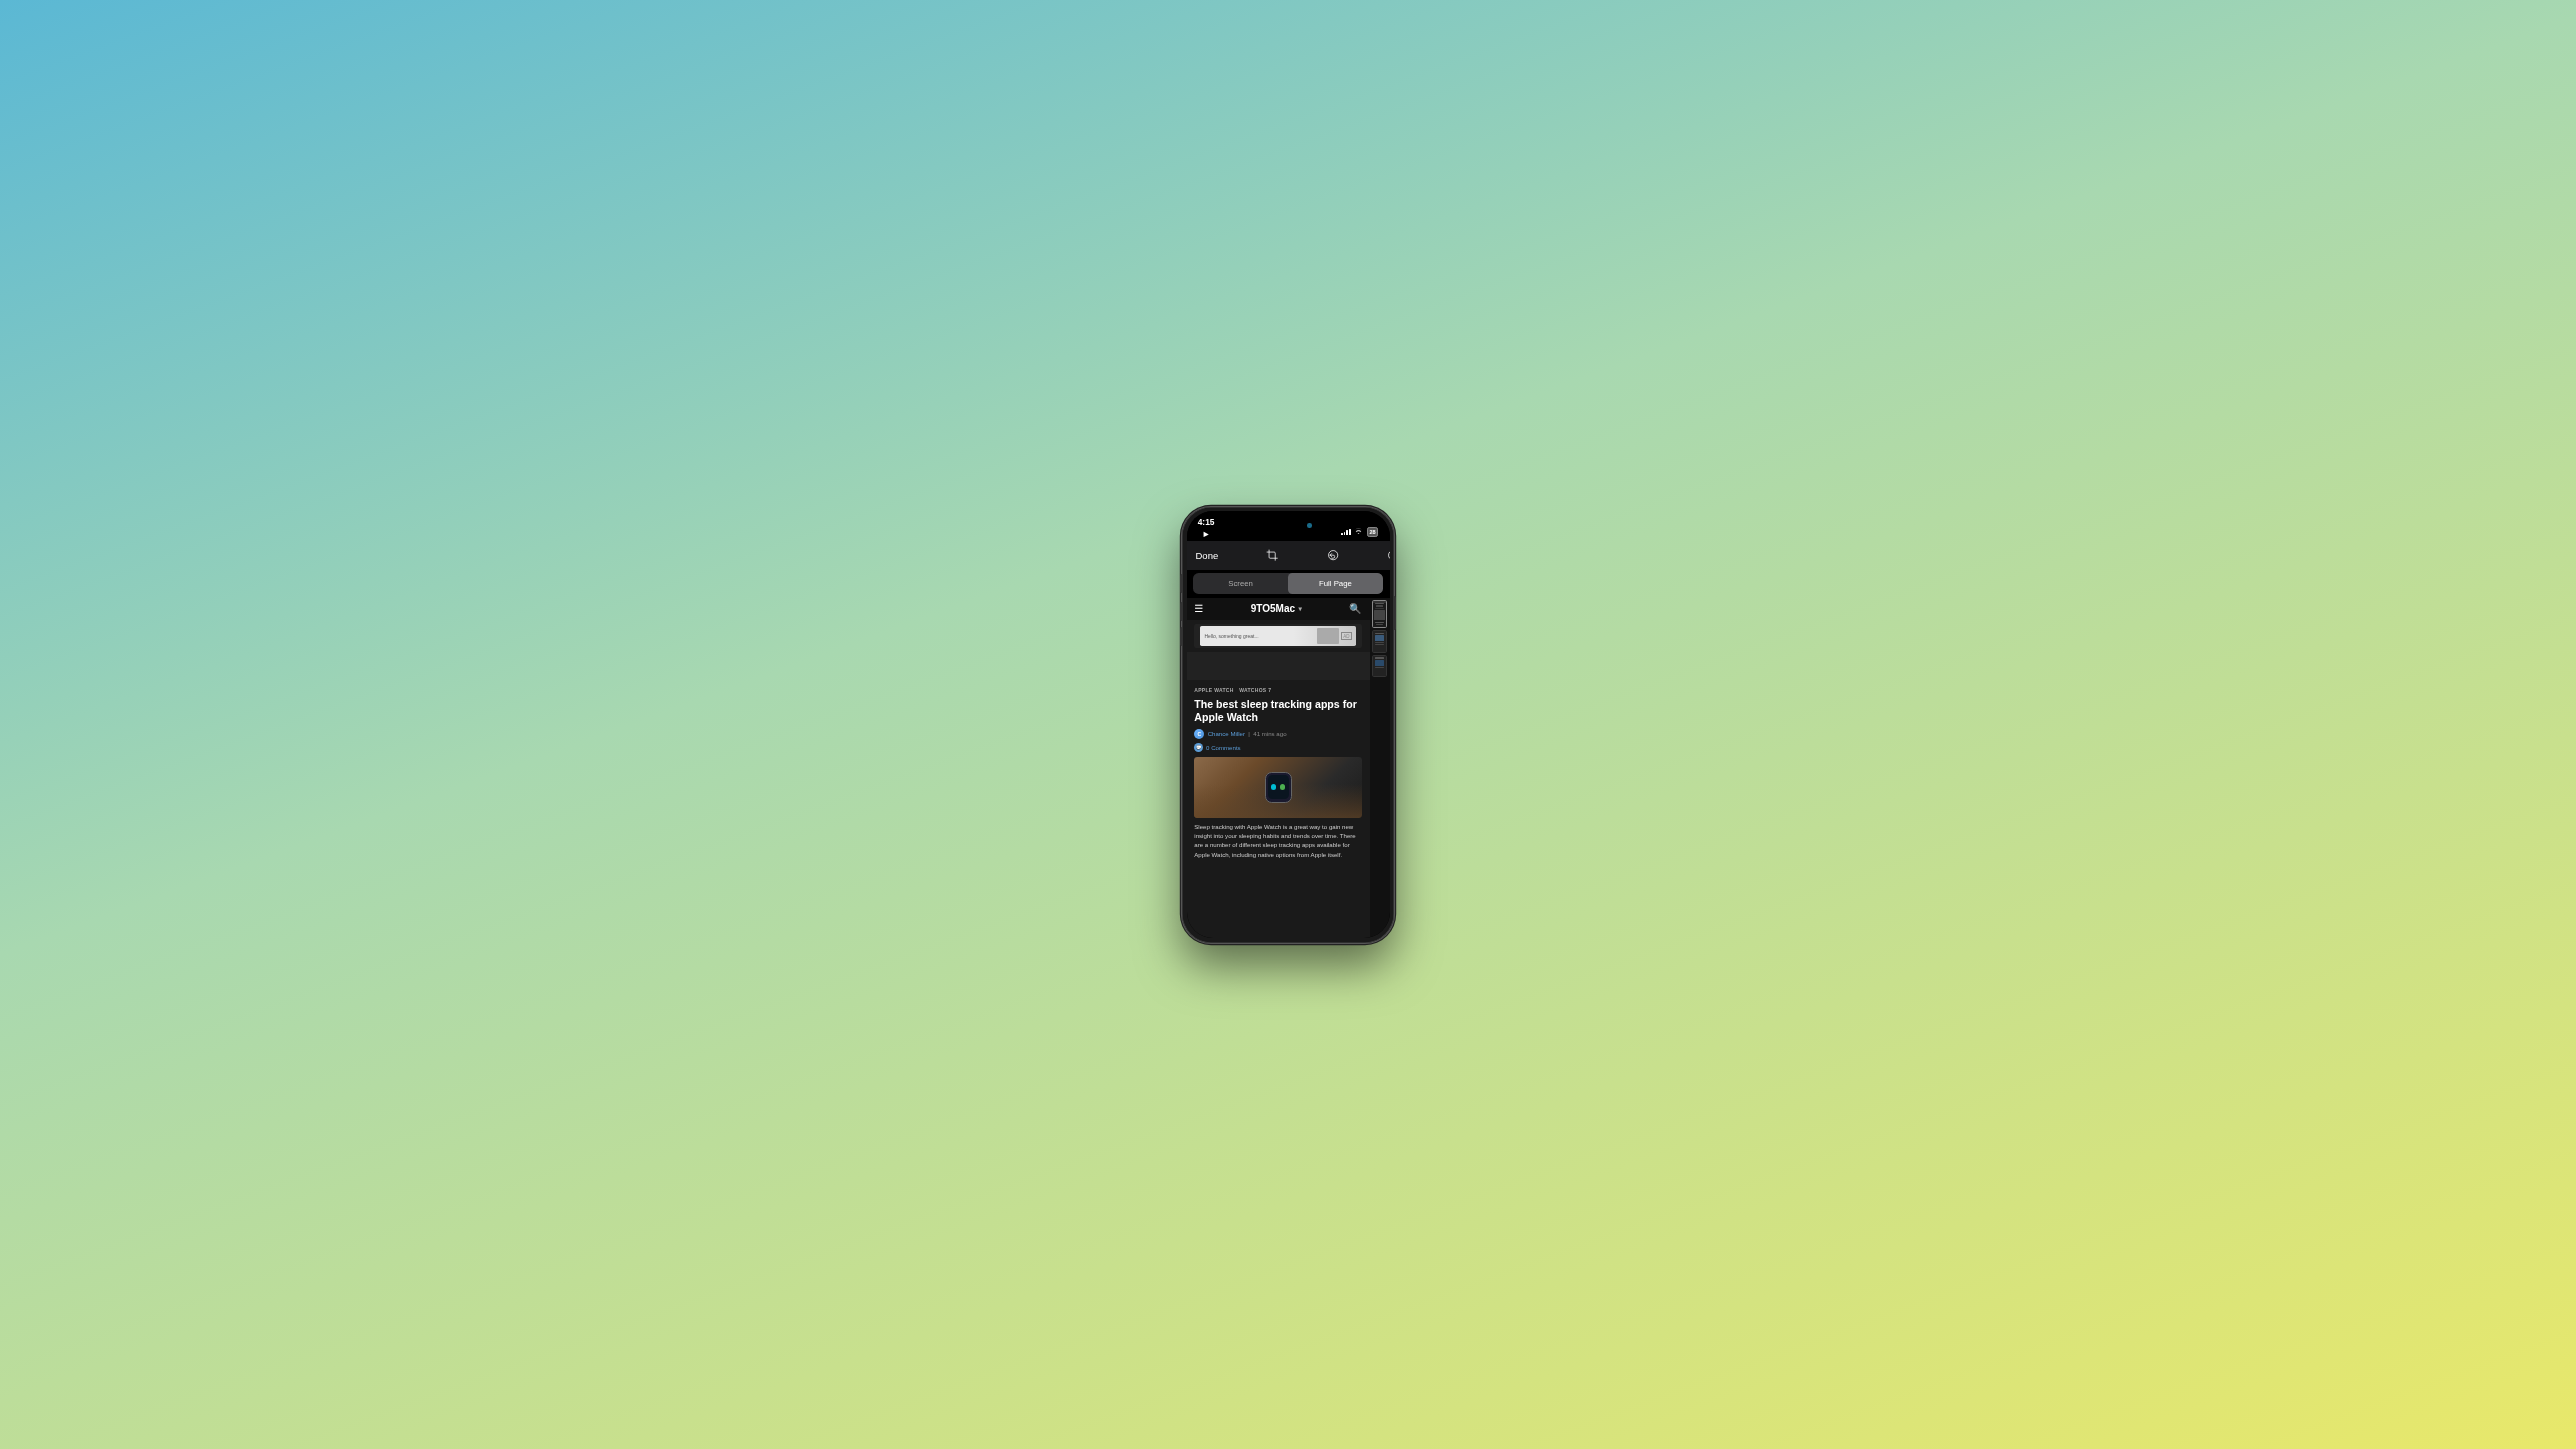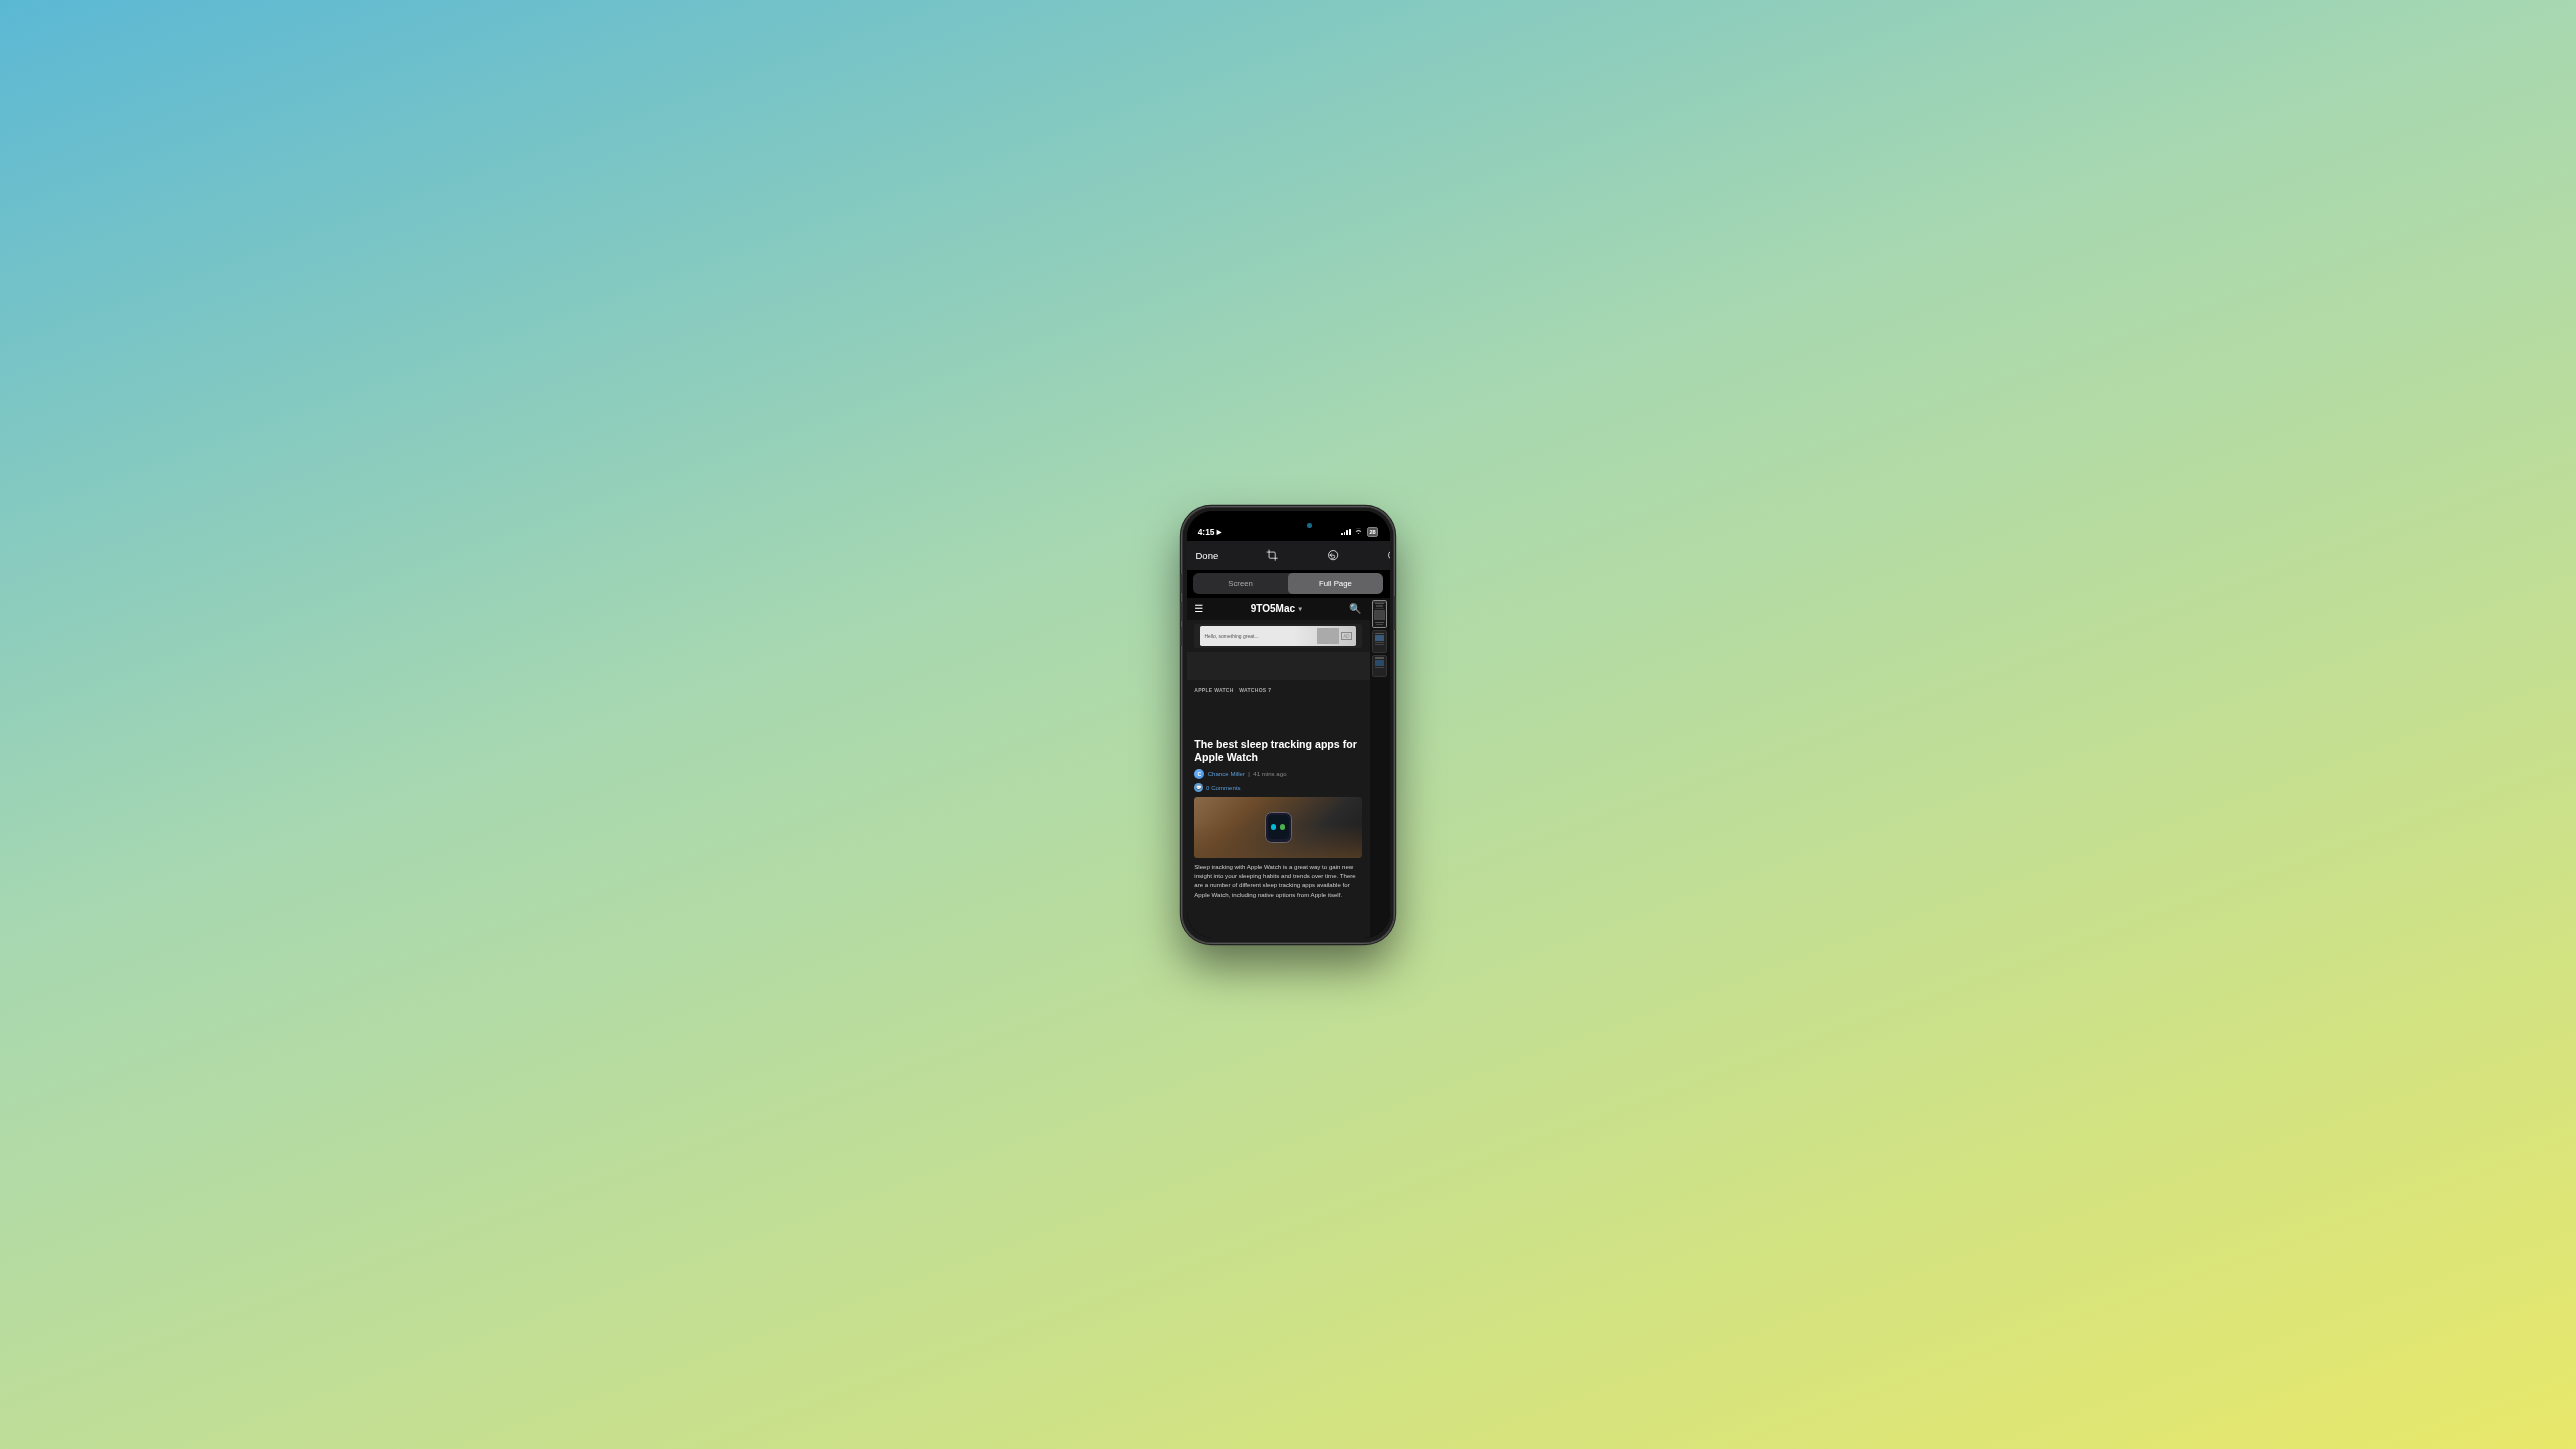--- a/index.html
+++ b/index.html
@@ -101,20 +101,21 @@
       flex-shrink: 0;
     }
 
     .status-time {
       color: white;
       font-size: 8.4px;
       font-weight: 600;
       display: flex;
       align-items: center;
       gap: 2.2px;
+      flex-direction: column;
     }
 
     .status-time-arrow {
       font-size: 6.1px;
     }
 
     .status-icons {
       display: flex;
       align-items: center;
       gap: 3.4px;
@@ -341,21 +342,20 @@
       color: #aaa;
       letter-spacing: 0.3px;
       text-transform: uppercase;
     }
 
     .article-title {
       font-size: 10.6px;
       font-weight: 700;
       color: white;
       line-height: 1.25;
-      margin-top: 40px;
     }
 
     .article-meta {
       display: flex;
       align-items: center;
       gap: 3.4px;
     }
 
     .author-avatar {
       width: 10px;

